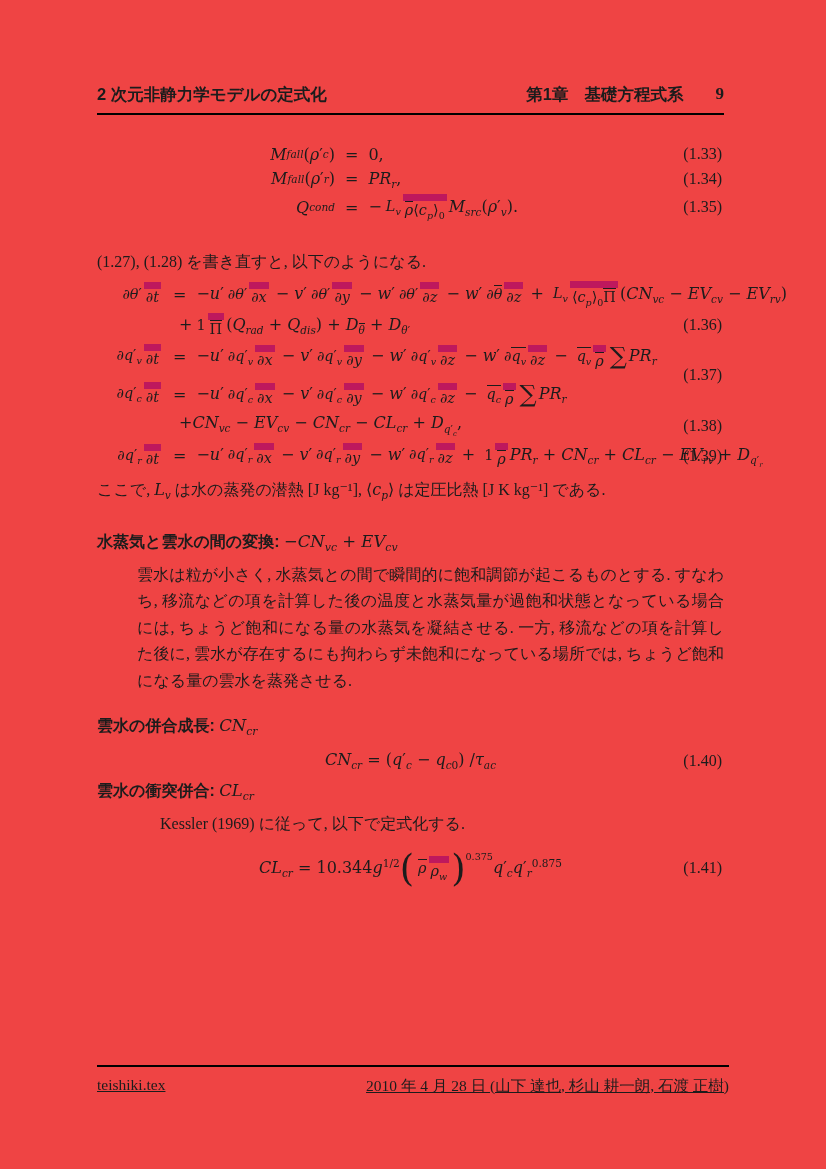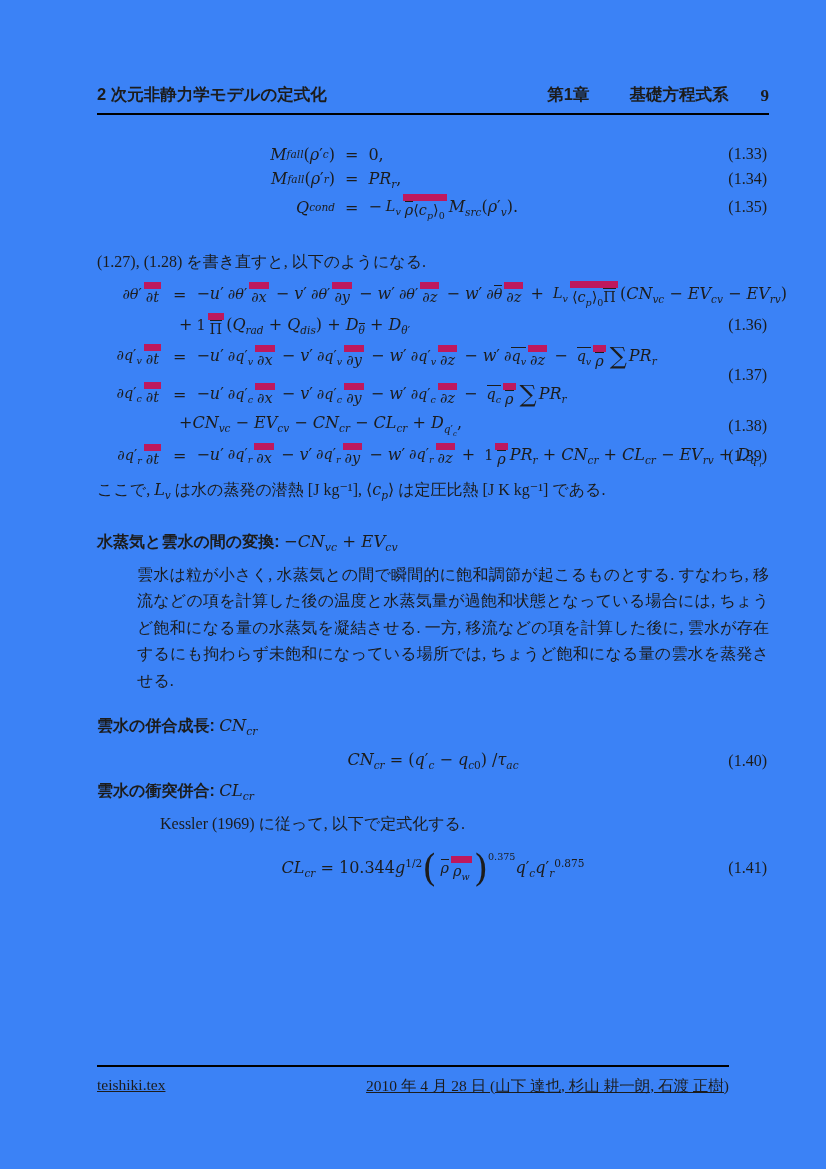--- a/index.html
+++ b/index.html
@@ -1,25 +1,25 @@
 <!DOCTYPE html>
 <html><head>
 <meta charset="utf-8">
 <style>
   html,body{margin:0;padding:0;background:#ffffff;}
   .page{
-    position:relative;width:826px;height:1169px;background:#3b82f6;
-    box-sizing:border-box;padding:84px 57px 0 97px;color:#1c1c1c;
+    position:relative;width:826px;height:1169px;background:#ef4444;
+    box-sizing:border-box;padding:84px 102px 0 97px;color:#1c1c1c;
     font-family:"Liberation Serif","DejaVu Serif",serif;overflow:hidden;
   }
   .jp{font-family:"Liberation Serif","DejaVu Serif",serif;}
   .jpb{font-family:"Liberation Sans","DejaVu Sans",sans-serif;font-weight:bold;}
   .running-head{display:flex;justify-content:space-between;align-items:baseline;font-size:16.5px;}
-  .rh-right{display:flex;align-items:flex-end;}
-  .rh-sec{margin-left:40px;}
+  .rh-right{display:flex;align-items:flex-start;}
+  .rh-sec{margin-left:16px;}
   .rh-page{margin-left:32px;font-weight:bold;font-size:17px;font-family:"Liberation Serif","DejaVu Serif",serif;}
   .rule{height:1.5px;background:#000;margin-top:7px;}
   .body-text{font-size:16px;line-height:26.5px;margin:0;text-align:justify;}
   .pindent{text-indent:23px;}
   
   .math{font-family:"DejaVu Serif","Liberation Serif",serif;font-size:16px;}
   .math i{font-style:italic;}
   .math sub,.math sup{font-size:0.66em;line-height:1;}
   .frac{display:inline-flex;align-items:center;vertical-align:middle;margin:0 2px;}
   .frac .num,.frac .den{display:block;font-size:0.9em;line-height:1.18;padding:0 2px;text-align:center;}

